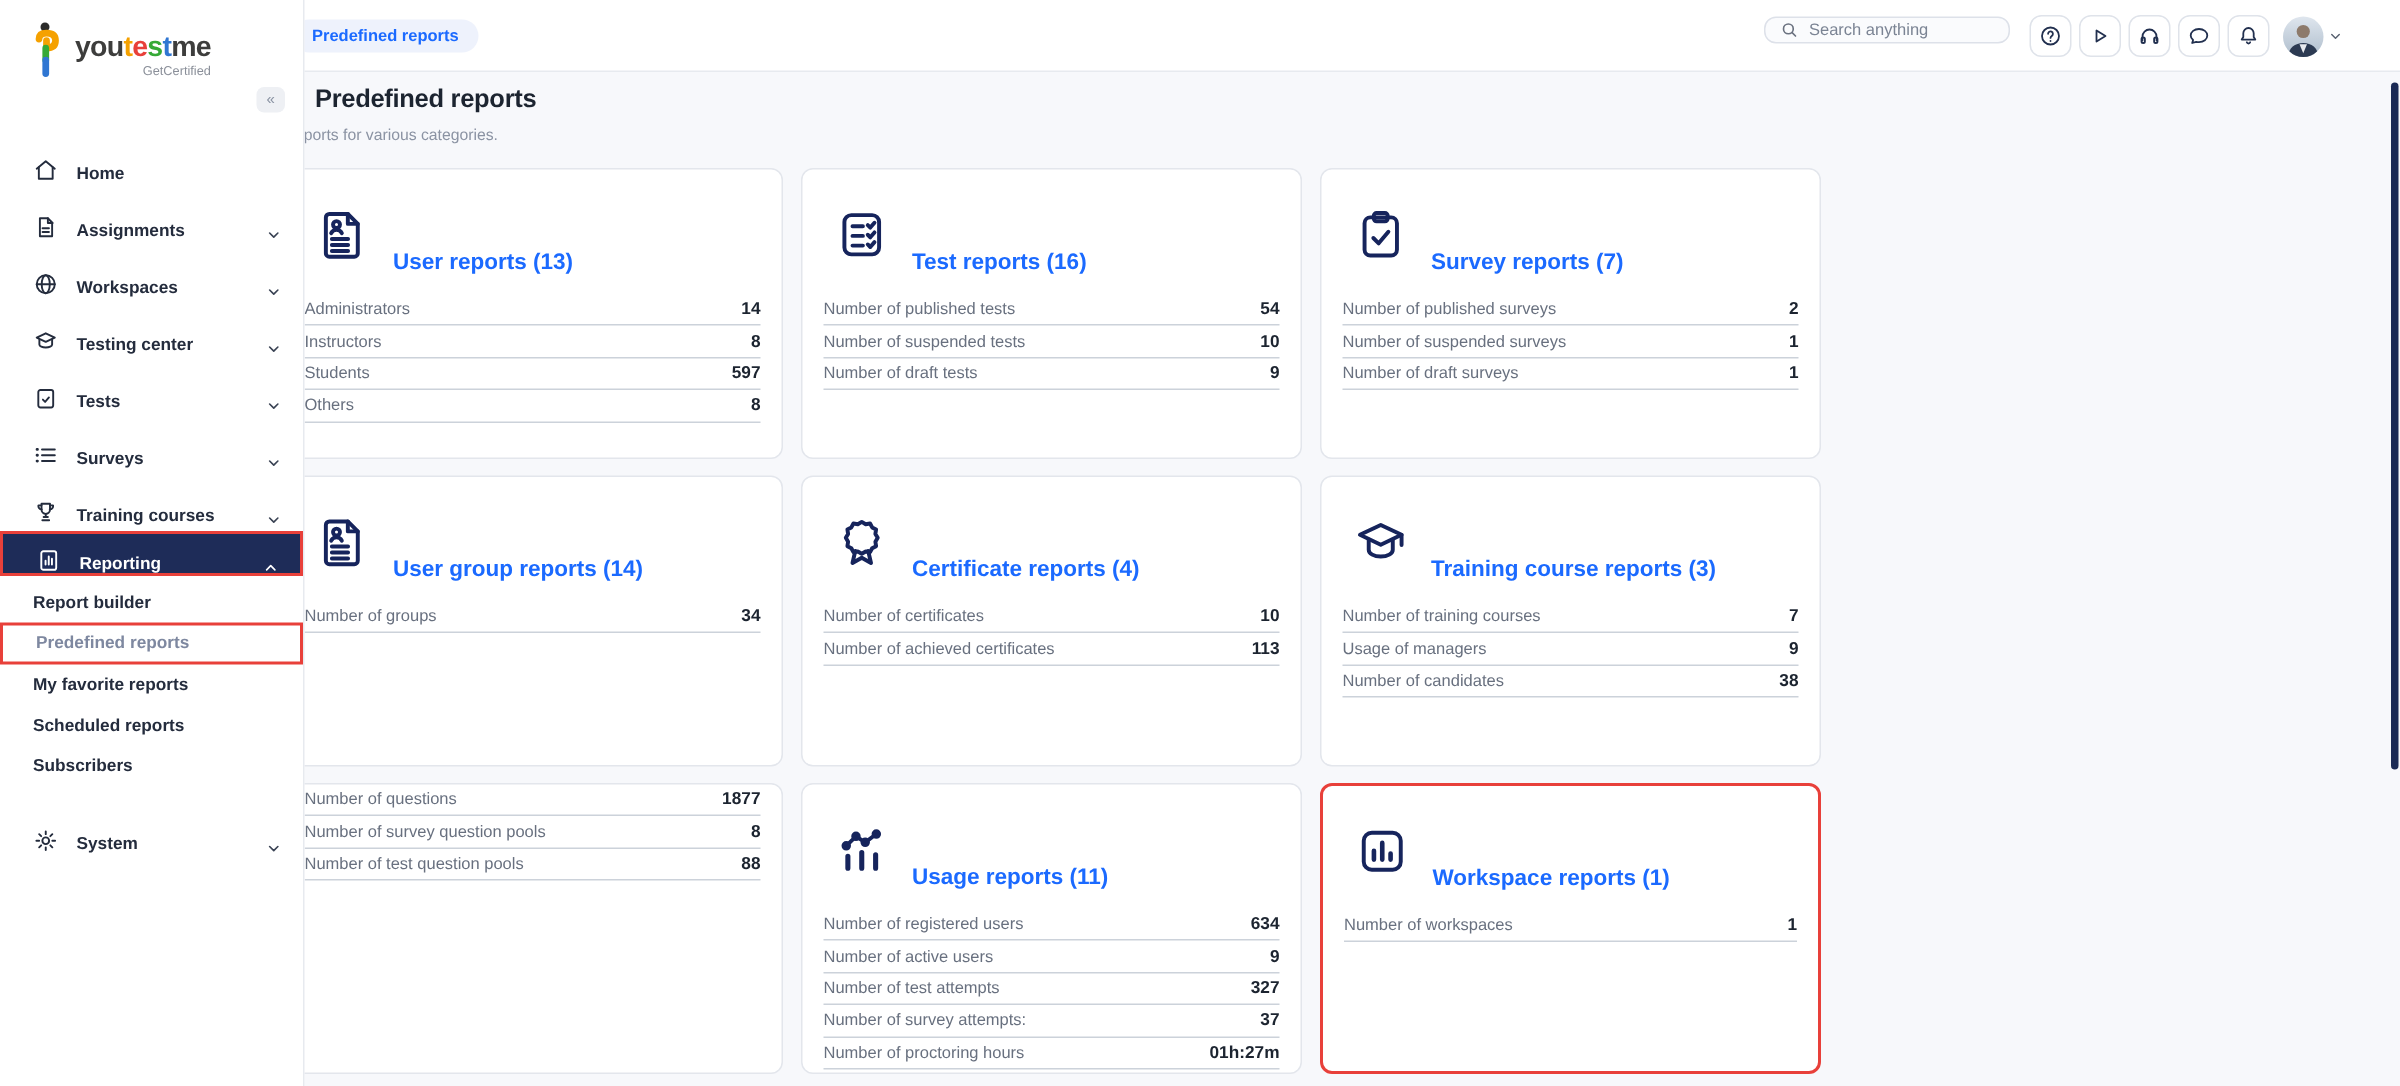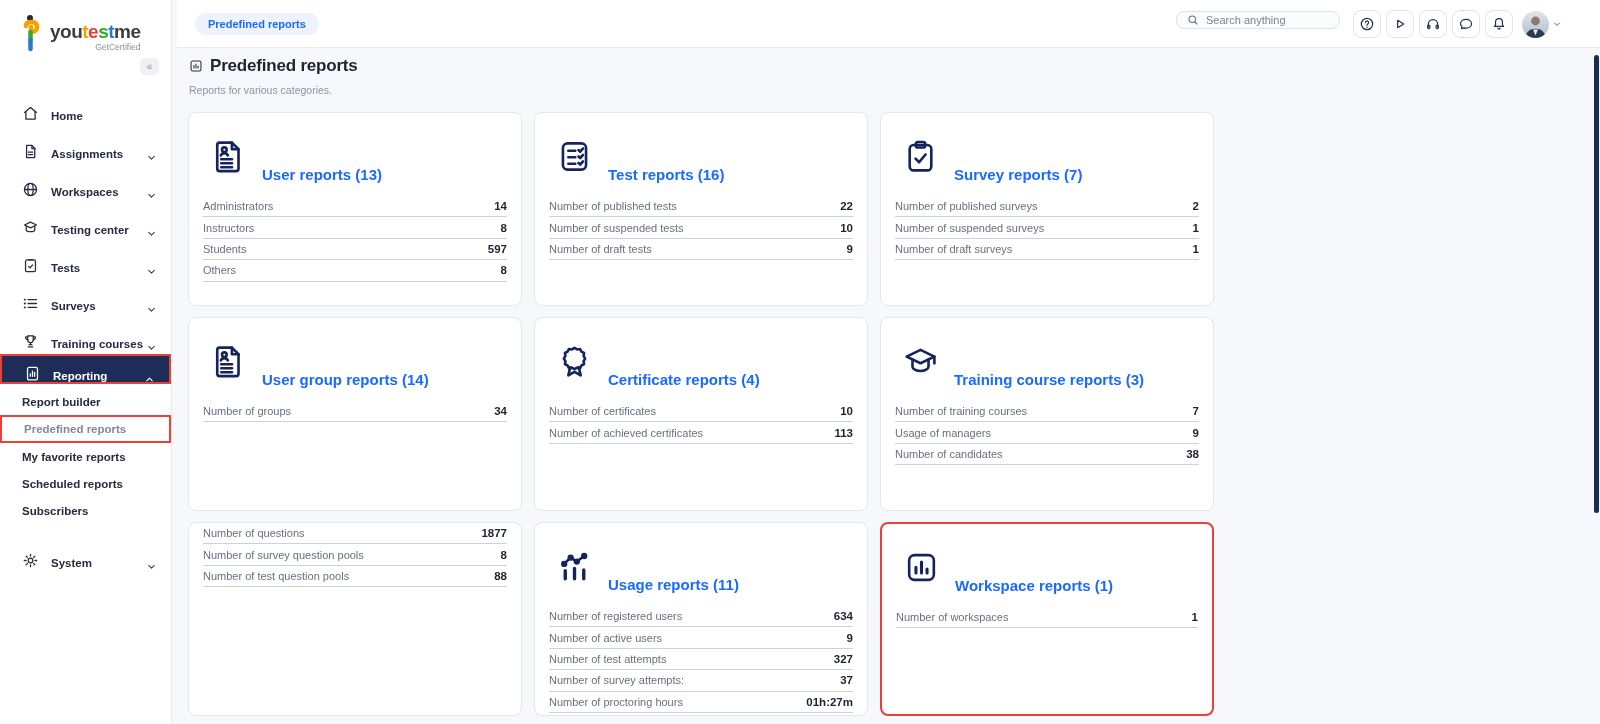--- a/index.html
+++ b/index.html
@@ -1,21 +1,21 @@
 <!DOCTYPE html>
 <html><head>
 <meta charset="utf-8">
 <style>
   * { margin:0; padding:0; box-sizing:border-box; }
   html,body { width:1600px; height:724px; overflow:hidden; }
   body { font-family:"Liberation Sans", sans-serif; background:#f7f8fb; color:#1c2430; }
   .app { position:relative; width:1600px; height:724px; }
 
   
-  .sidebar { position:absolute; left:0; top:0; width:172px; height:724px; background:#ffffff; border-right:1px solid #e7eaef; z-index:5; }
+  .sidebar { position:absolute; left:0; top:0; width:203px; height:724px; background:#ffffff; border-right:1px solid #e7eaef; z-index:5; }
   .logo-row { display:flex; align-items:flex-start; padding:14px 0 0 22px; }
   .logo-mark { width:22px; height:40px; position:relative; margin-right:6px; }
   .logo-text { line-height:1; padding-top:8px; }
   .logo-word { font-size:19px; font-weight:700; letter-spacing:-0.5px; }
   .logo-tagline { display:block; text-align:right; font-size:8.5px; color:#8a8f99; margin-top:2px; }
   .collapse-btn { position:absolute; right:12px; top:58px; width:19px; height:17px; background:#eef0f4; border:none; border-radius:5px; color:#8a93a3; font-size:10px; line-height:16px; text-align:center; cursor:pointer; }
 
   .nav { margin-top:30px; }
   .nav-item { display:flex; align-items:flex-end; height:38px; padding:0 14px 0 22px; cursor:pointer; }
   .nav-item .nv-icon { width:17px; height:17px; flex:0 0 17px; display:flex; align-items:center; justify-content:center; }
@@ -323,21 +323,21 @@
               <svg viewBox="0 0 24 24" fill="none" stroke-linecap="round" stroke-linejoin="round" stroke-width="1.7">
                 <rect x="4.5" y="3.5" width="15" height="17" rx="3"></rect>
                 <path d="M8 8.3h4.5M8 12.5h4.5M8 16.7h4.5"></path>
                 <path d="M14.6 7.8l1.1 1.1 1.8-2.1M14.6 12l1.1 1.1 1.8-2.1M14.6 16.2l1.1 1.1 1.8-2.1"></path>
               </svg>
             </span>
             <span class="card-title">Test reports (16)</span>
           </div>
           <div class="card-row">
             <span class="row-label">Number of published tests</span>
-            <span class="row-value">22</span>
+            <span class="row-value">54</span>
           </div>
           <div class="card-row">
             <span class="row-label">Number of suspended tests</span>
             <span class="row-value">10</span>
           </div>
           <div class="card-row">
             <span class="row-label">Number of draft tests</span>
             <span class="row-value">9</span>
           </div>
         </article>

